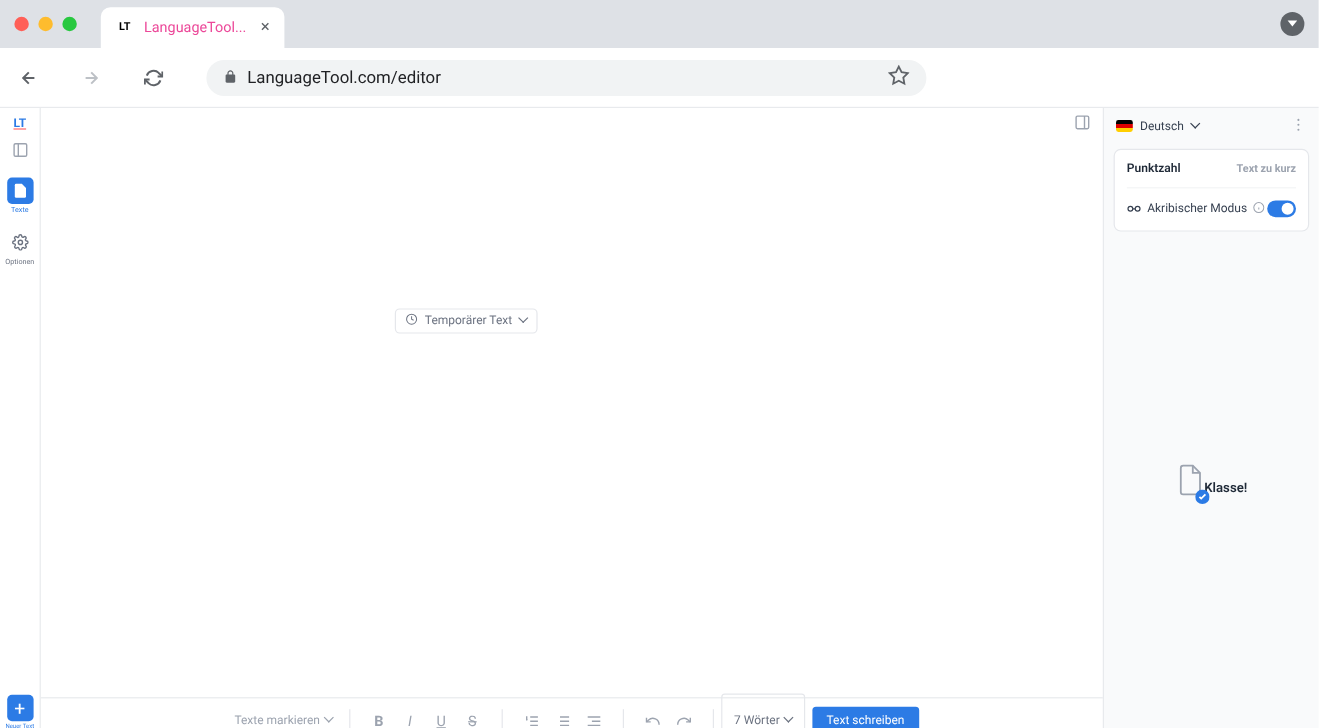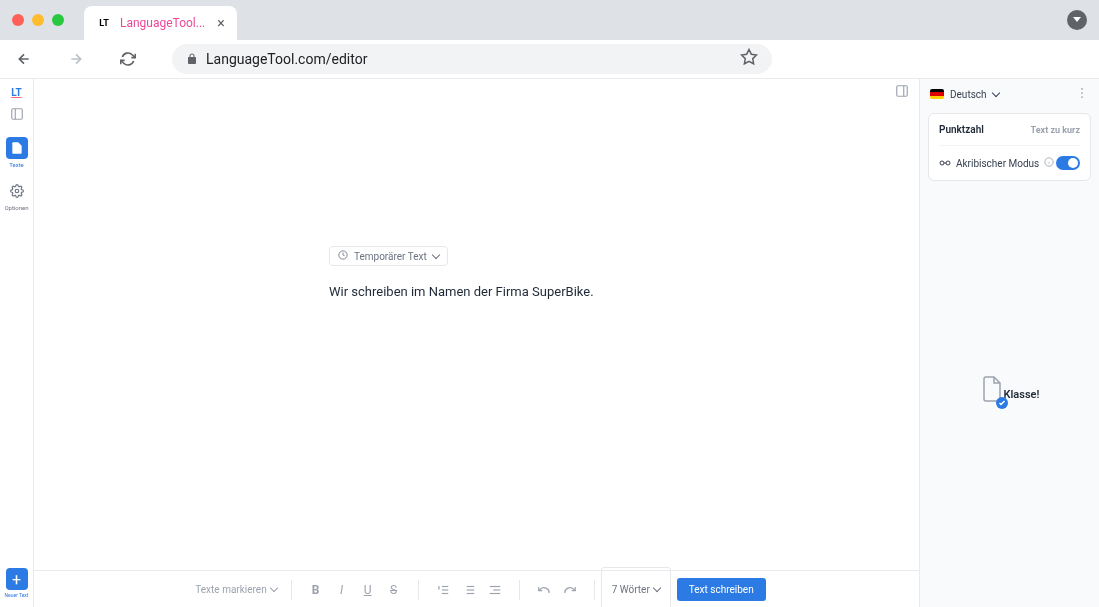--- a/index.html
+++ b/index.html
@@ -10,21 +10,21 @@
 .traffic-light { width: 12px; height: 12px; border-radius: 50%; }
 .tl-red { background: #ff5f57; }
 .tl-yellow { background: #febc2e; }
 .tl-green { background: #28c840; }
 .tab { background: #fff; border-radius: 8px 8px 0 0; height: 34px; margin-left: 20px; margin-top: 6px; padding: 0 12px; display: flex; align-items: center; gap: 8px; min-width: 140px; }
 .tab-favicon { width: 16px; height: 16px; font-size: 9px; font-weight: bold; display: flex; align-items: center; justify-content: center; }
 .tab-title { font-size: 12px; color: #ec4899; }
 .tab-close { color: #5f6368; font-size: 14px; cursor: pointer; margin-left: 4px; }
 .profile-icon { position: absolute; right: 12px; width: 20px; height: 20px; background: #5f6368; border-radius: 50%; display: flex; align-items: center; justify-content: center; }
 
-.toolbar { background: #fff; height: 39px; display: flex; align-items: center; padding: 0 10px; gap: 24px; border-bottom: 1px solid #e8eaed; }
+.toolbar { background: #fff; height: 50px; display: flex; align-items: center; padding: 0 10px; gap: 24px; border-bottom: 1px solid #e8eaed; }
 .nav-btn { width: 28px; height: 28px; display: flex; align-items: center; justify-content: center; color: #5f6368; cursor: pointer; border-radius: 50%; }
 .nav-btn.disabled { color: #bdc1c6; }
 .address-bar { flex: 1; background: #f1f3f4; border-radius: 16px; height: 30px; display: flex; align-items: center; padding: 0 14px; margin: 0 6px; max-width: 600px; }
 .lock-icon { color: #5f6368; margin-right: 8px; }
 .url { font-size: 14px; color: #202124; flex: 1; }
 .star-icon { color: #5f6368; margin-left: auto; }
 
 .app-container { display: flex; height: calc(607px - 78px); }
 
 .left-sidebar { width: 34px; background: #fff; border-right: 1px solid #e8eaed; display: flex; flex-direction: column; align-items: center; padding-top: 8px; position: relative; }
@@ -172,21 +172,20 @@
       <div class="temp-text-badge">
         <span>
           <svg width="10" height="10" viewBox="0 0 24 24" fill="none" stroke="currentColor" stroke-width="2">
               <circle cx="12" cy="12" r="10"></circle>
               <polyline points="12 6 12 12 16 14"></polyline>
             </svg>
         </span>
         <span>Temporärer Text</span>
         <span class="chevron"></span>
       </div>
-      <div class="editor-text">Wir schreiben im Namen der Firma SuperBike.</div>
     </div>
 
     <div class="bottom-toolbar">
       <div class="highlight-dropdown">
         <span>Texte markieren</span>
         <span class="chevron"></span>
       </div>
       <div class="toolbar-sep"></div>
       <div class="toolbar-group">
         <div class="toolbar-btn">

